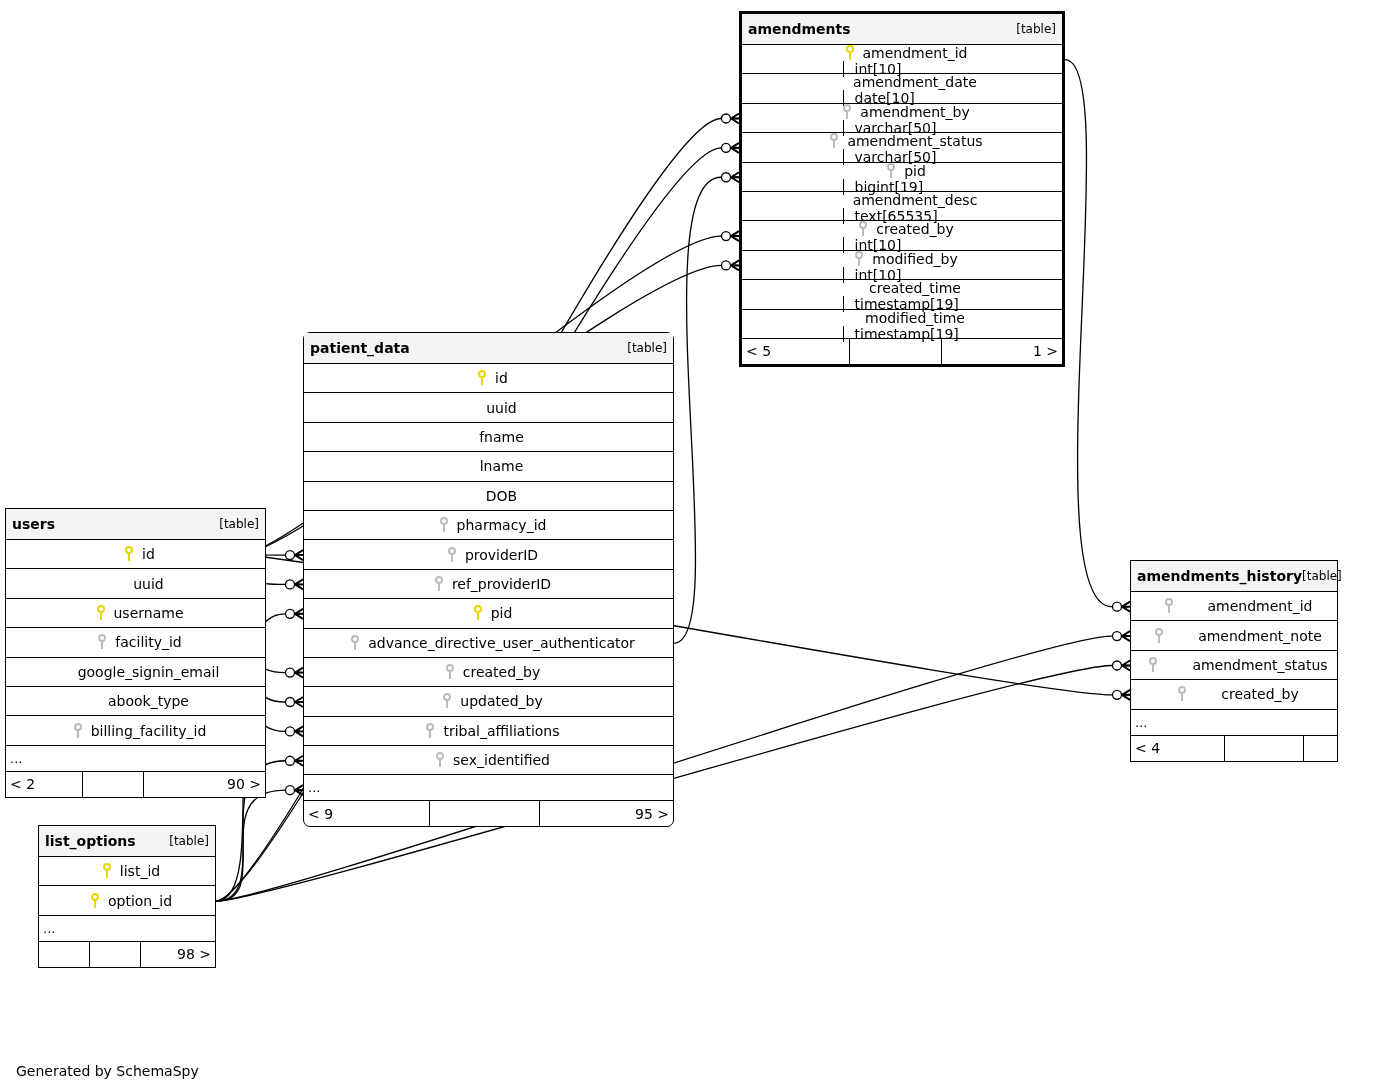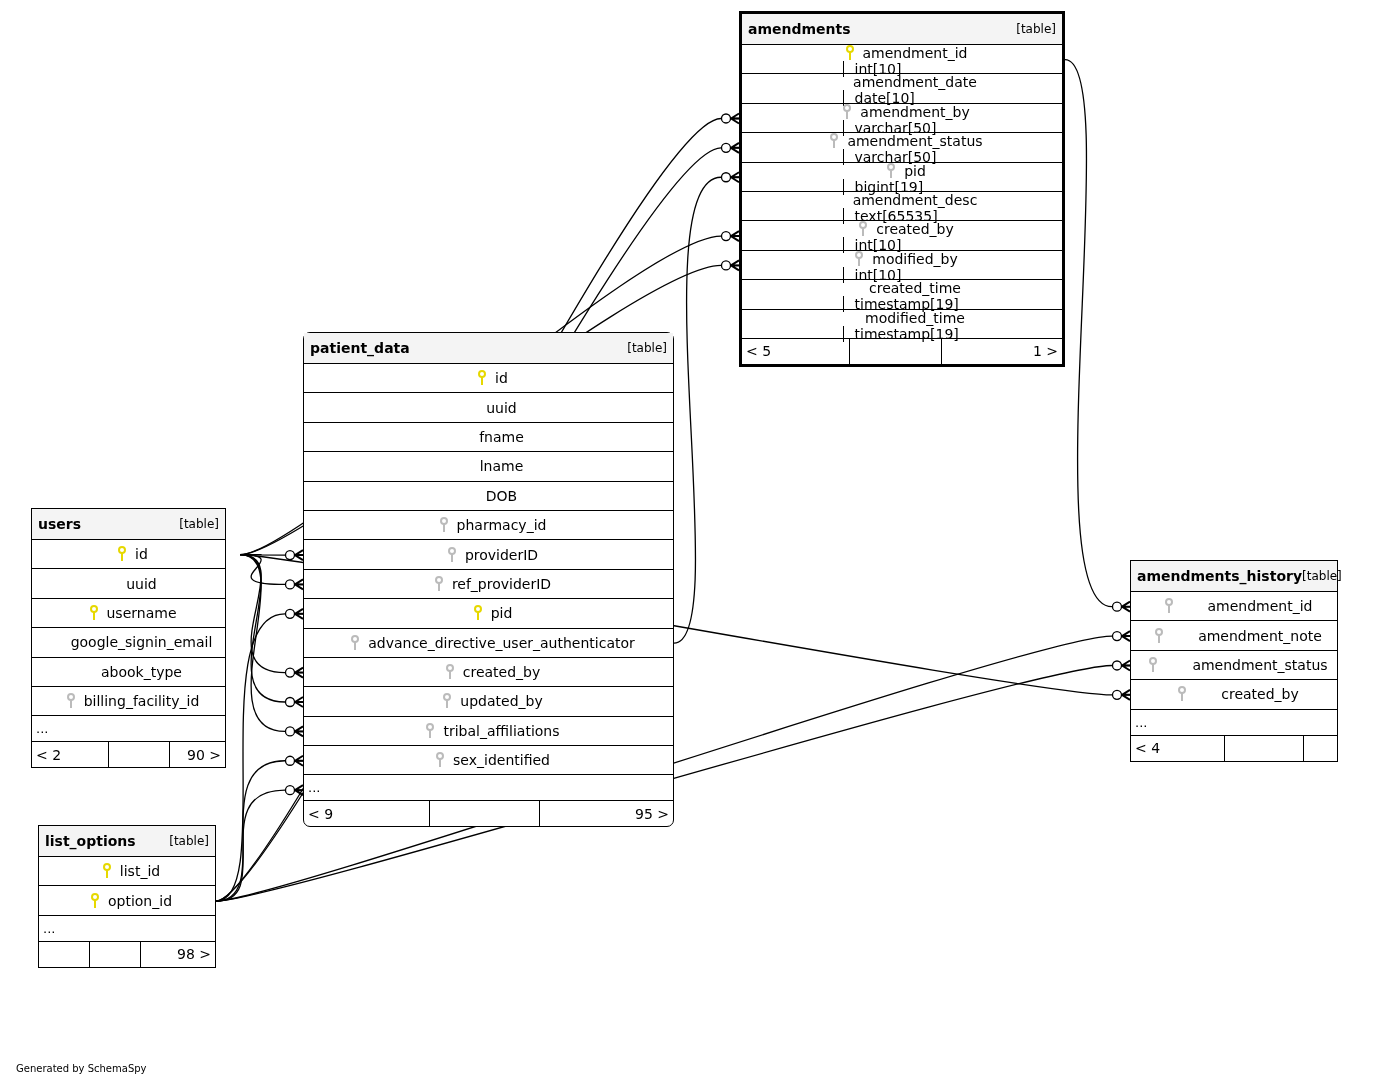--- a/index.html
+++ b/index.html
@@ -17,21 +17,21 @@
   .row .cell-name { display: flex; align-items: center; flex: 1; height: 100%; }
   .row .cell-type { width: 119px; border-left: 1.5px solid #000; height: 100%; display: flex; align-items: center; padding-left: 11px; box-sizing: border-box; }
   .key { width: 10px; height: 16px; margin: 0 8px 0 8px; position: relative; flex: none; }
   .key svg { position: absolute; left: 0; top: 0; }
   .more { height: 26px; border-bottom: 1.5px solid #000; display: flex; align-items: center; padding-left: 4px; box-sizing: border-box; font-size: 13px; }
   .foot { height: 25px; display: flex; box-sizing: border-box; }
   .foot div { height: 100%; display: flex; align-items: center; padding: 0 4px; box-sizing: border-box; }
   .foot .f1 { border-right: 1.5px solid #000; }
   .foot .f2 { border-right: 1.5px solid #000; }
   .foot .f3 { justify-content: flex-end; flex: 1; }
-  #credit { position: absolute; left: 16px; top: 1063px; font-size: 10px; }
+  #credit { position: absolute; left: 16px; top: 1063px; font-size: 14px; }
 </style>
 </head>
 <body>
 
 <svg id="edges" xmlns="http://www.w3.org/2000/svg">
     <path d="M240,554.6953125 C300,554.6953125 205,555.0390625 285,555.0390625 L303,555.0390625"></path>
     <circle cx="290" cy="555.0390625" r="4.5" fill="#fff" stroke="#000" stroke-width="1.3"></circle>
     <path d="M295,555.0390625 L303,550.0390625 M295,555.0390625 L303,555.0390625 M295,555.0390625 L303,560.0390625" style="stroke-width: 2;"></path>
     <path d="M240,554.6953125 C300,554.6953125 205,584.4296875 285,584.4296875 L303,584.4296875"></path>
     <circle cx="290" cy="584.4296875" r="4.5" fill="#fff" stroke="#000" stroke-width="1.3"></circle>
@@ -339,21 +339,21 @@
       </div>
     </div>
   <div class="more">...</div>
   <div class="foot">
     <div class="f1" style="width:126px">&lt; 9</div>
     <div class="f2" style="width:110px"></div>
     <div class="f3">95 &gt;</div>
   </div>
 </div>
 
-<div class="tbl" id="t-users" style="left:31px; top:508px; width:195px;">
+<div class="tbl" id="t-users" style="left:5px; top:508px; width:261px;">
   <div class="hdr">
     <span class="name">users</span>
     <span class="kind">[table]</span>
   </div>
   <div class="rows">
       <div class="row">
         <div class="cell-name">
           <span class="key">
             <svg width="10" height="16" viewBox="0 0 10 16">
               <circle cx="5" cy="4" r="3" fill="none" stroke="#e6d800" stroke-width="2"></circle>
@@ -371,20 +371,31 @@
       </div>
       <div class="row">
         <div class="cell-name">
           <span class="key">
             <svg width="10" height="16" viewBox="0 0 10 16">
               <circle cx="5" cy="4" r="3" fill="none" stroke="#e6d800" stroke-width="2"></circle>
               <rect x="4" y="6" width="2" height="9" fill="#e6d800"></rect>
             </svg>
           </span>
           <span>username</span>
+        </div>
+      </div>
+      <div class="row">
+        <div class="cell-name">
+          <span class="key">
+            <svg width="10" height="16" viewBox="0 0 10 16">
+              <circle cx="5" cy="4" r="3" fill="none" stroke="#bbbbbb" stroke-width="2"></circle>
+              <rect x="4" y="6" width="2" height="9" fill="#bbbbbb"></rect>
+            </svg>
+          </span>
+          <span>facility_id</span>
         </div>
       </div>
       <div class="row">
         <div class="cell-name">
           <span class="key"></span>
           <span>google_signin_email</span>
         </div>
       </div>
       <div class="row">
         <div class="cell-name">

